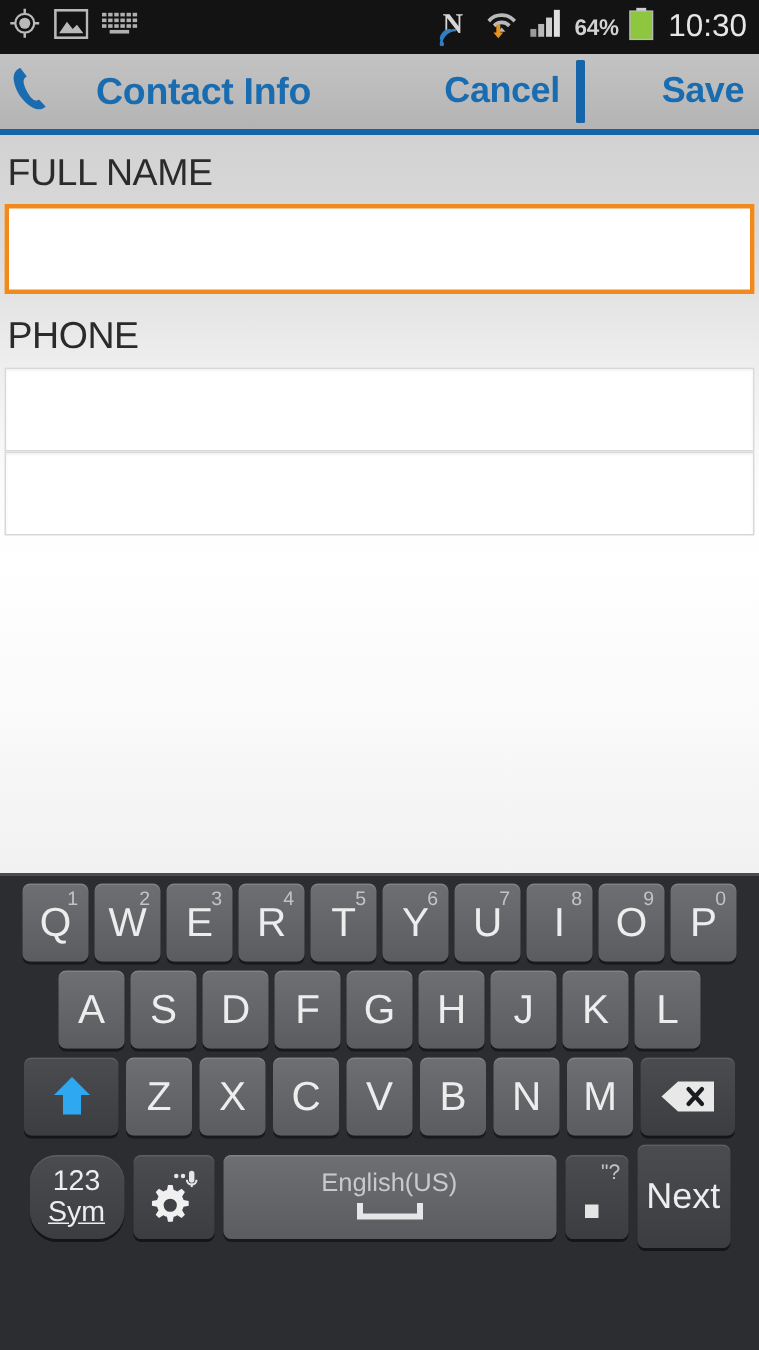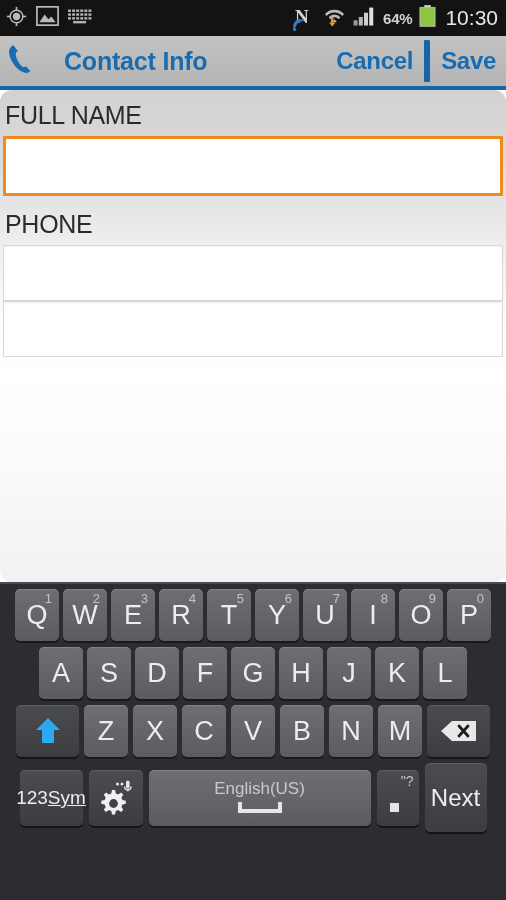--- a/index.html
+++ b/index.html
@@ -44,34 +44,34 @@
   .tb-phone { margin-right: 8px; flex: none; }
   .tb-title {
     font-size: 25px; font-weight: bold; color: #1a6cb0;
     letter-spacing: -0.2px;
   }
   .tb-actions { margin-left: auto; display: flex; align-items: center; }
   .tb-btn {
     font-size: 24px; font-weight: bold; color: #1a6cb0;
     letter-spacing: -0.3px; cursor: pointer; background: none; border: 0;
     font-family: "Liberation Sans", sans-serif;
+    margin-left: 40px;
   }
   .tb-sep {
     width: 6px; height: 42px; background: #1565a8;
     margin: 0 11px; flex: none; border-radius: 1px;
     align-self: flex-end;
   }
 
   
   .form {
     position: relative;
     height: 492px;
     background: linear-gradient(180deg,#d2d2d2 0%, #dadada 14%, #ededed 30%, #fbfbfb 46%, #ffffff 58%, #fafafa 78%, #f1f1f1 100%);
     padding: 0 3px;
-    border-radius: 12px;
   }
   .field-label {
     font-size: 25px; color: #2b2b2b; font-weight: 400;
     padding: 14px 0 6px 2px; letter-spacing: -0.3px;
   }
   .field-label.first { padding-top: 11px; }
   .input {
     width: 100%; height: 56px;
     background: #ffffff;
     border: 1px solid #d8d8d8;
@@ -119,21 +119,21 @@
   .key .glyph { font-size: 27px; line-height: 1; font-weight: 400; color: #ededed; }
   .key .sup {
     position: absolute; top: 3px; right: 7px;
     font-size: 13px; color: #c3c3c3; line-height: 1;
   }
   .key.k-letter { width: 44px; height: 52px; }
   .key.k-row2 { width: 44px; height: 52px; }
   .key.k-row3 { width: 44px; height: 52px; }
   .key.k-shift { width: 63px; height: 52px; }
   .key.k-back { width: 63px; height: 52px; }
-  .key.k-sym { width: 63px; height: 56px; flex-direction: row; }
+  .key.k-sym { width: 63px; height: 56px; flex-direction: column; border-radius: 18px; }
   .key.k-sym .l1 { font-size: 19px; line-height: 21px; color: #ededed; }
   .key.k-sym .l2 { font-size: 19px; line-height: 21px; color: #ededed; text-decoration: underline; }
   .key.k-gear { width: 54px; height: 56px; }
   .key.k-space { width: 222px; height: 56px; flex-direction: column; gap: 1px; }
   .key.k-space .sp-label { font-size: 17px; color: #c9c9c9; }
   .key.k-period { width: 42px; height: 56px; }
   .key.k-period .dot {
     position: absolute; left: 13px; bottom: 14px;
     width: 9px; height: 9px; background: #e4e4e4;
   }

